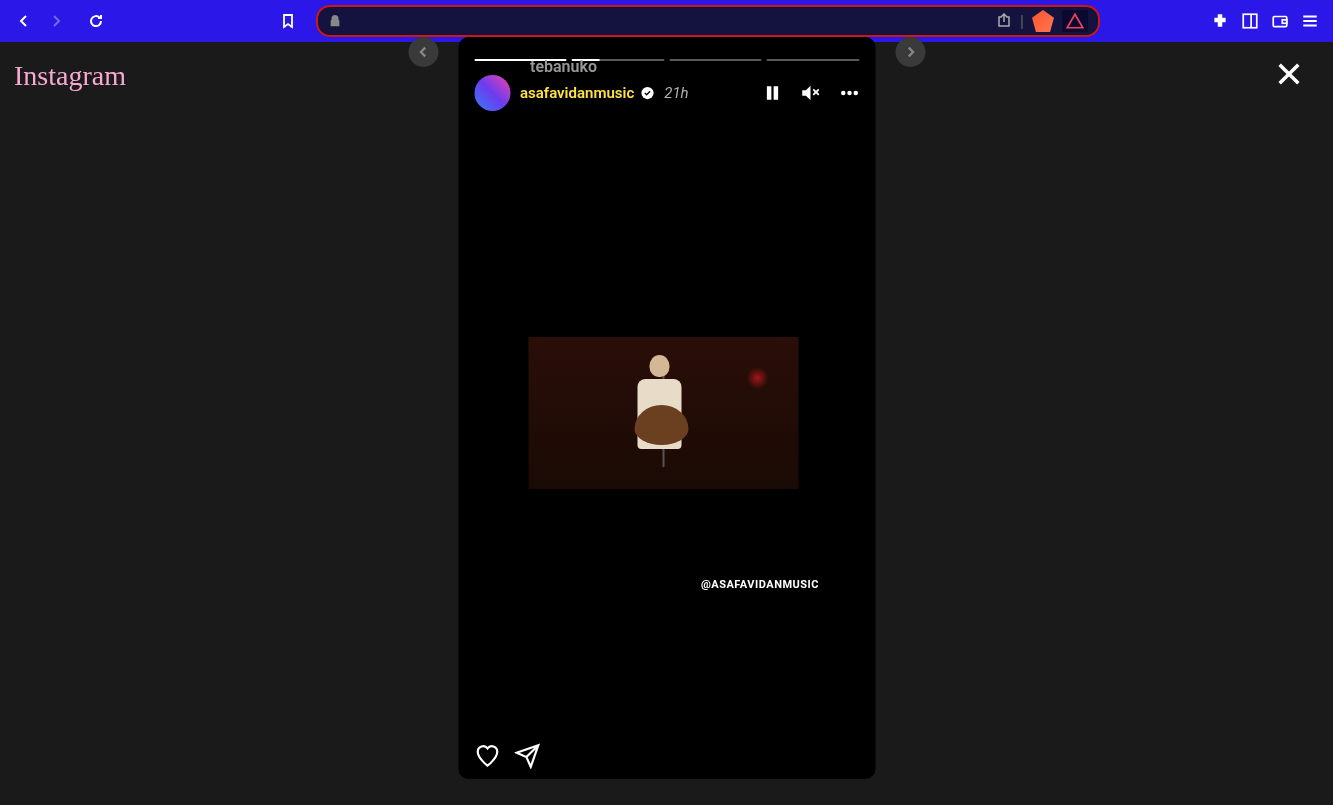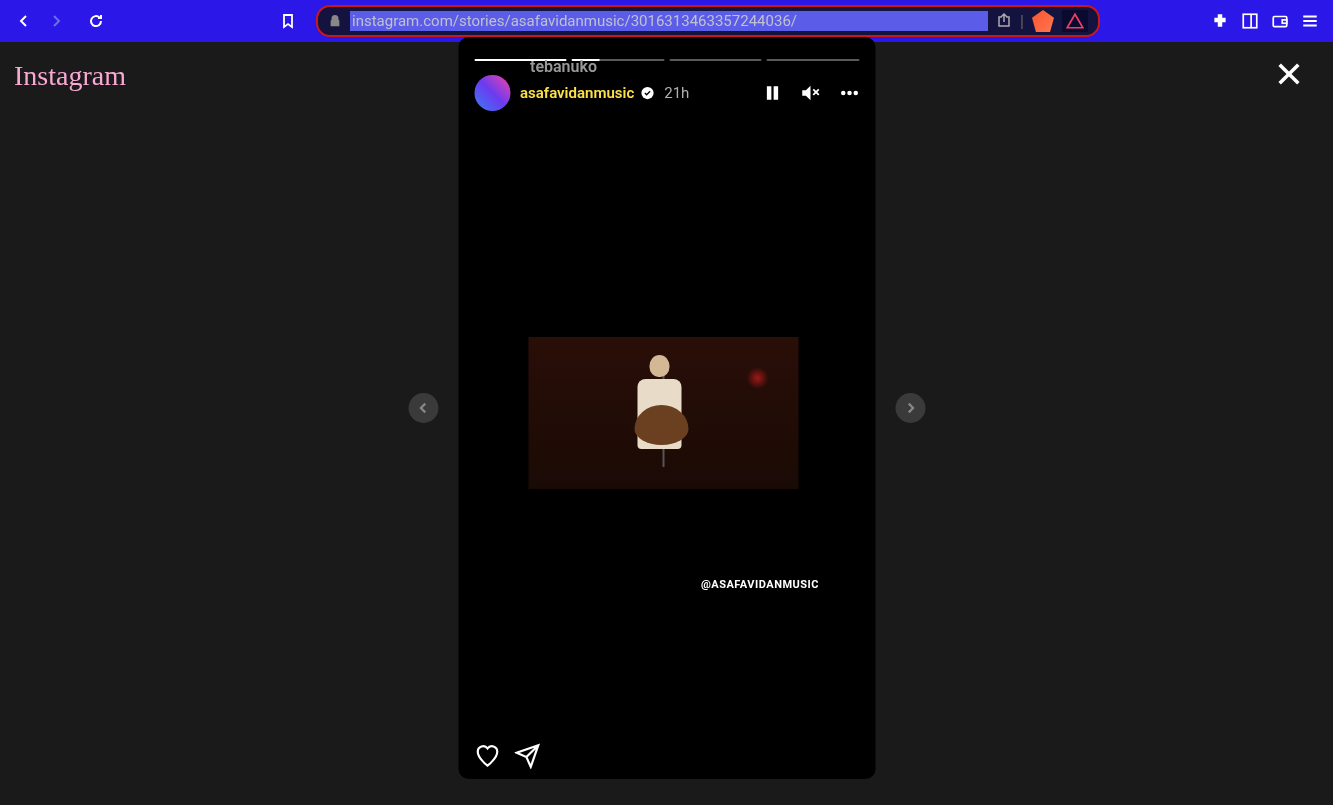--- a/index.html
+++ b/index.html
@@ -17,38 +17,38 @@
     .brave-icon { width: 22px; height: 22px; background: linear-gradient(135deg, #fb542b, #ff7654); clip-path: polygon(50% 0%, 100% 35%, 82% 100%, 18% 100%, 0% 35%); }
     .warning-tri { width: 26px; height: 22px; background: #0a0a30; display: flex; align-items: center; justify-content: center; }
     .warning-tri svg { width: 18px; height: 18px; }
     
     
     .content { position: relative; width: 100%; height: calc(100% - 42px); background: #1a1a1a; }
     .ig-logo { position: absolute; top: 18px; left: 14px; color: #f9a8d4; font-family: cursive; font-size: 28px; font-weight: 500; }
     .close-btn { position: absolute; top: 18px; right: 30px; width: 28px; height: 28px; cursor: pointer; }
     
     
-    .story-wrap { position: absolute; left: 50%; top: 48%; transform: translate(-50%, -50%); display: flex; align-items: center; gap: 20px; }
+    .story-wrap { position: absolute; left: 50%; top: 48%; transform: translate(-50%, -50%); display: flex; gap: 20px; }
     .nav-circle { width: 30px; height: 30px; border-radius: 50%; background: #3a3a3a; display: flex; align-items: center; justify-content: center; cursor: pointer; }
     .story-card { width: 417px; height: 742px; background: #000; border-radius: 10px; position: relative; overflow: hidden; }
     
     
     .progress-row { position: absolute; top: 22px; left: 16px; right: 16px; display: flex; gap: 5px; }
     .prog-seg { flex: 1; height: 2px; background: rgba(255,255,255,0.35); border-radius: 2px; overflow: hidden; }
     .prog-seg.filled { background: #fff; }
     .prog-seg .partial { height: 100%; width: 30%; background: #fff; }
     
     
     .story-header { position: absolute; top: 38px; left: 16px; right: 16px; display: flex; align-items: center; gap: 10px; }
     .avatar { width: 36px; height: 36px; border-radius: 50%; background: linear-gradient(45deg, #3a7cf5, #6b3bf0, #f542a8); }
     .user-block { display: flex; align-items: center; gap: 6px; flex: 1; }
     .overlay-name { position: absolute; color: #999; font-size: 16px; top: -18px; left: 56px; font-weight: 600; }
     .username { color: #fde047; font-size: 15px; font-weight: 600; }
     .verified { width: 14px; height: 14px; }
-    .timestamp { color: #b0b0b0; font-size: 15px; margin-left: 4px; }
+    .timestamp { color: #b0b0b0; font-size: 15px; margin-left: 4px; font-style: italic; }
     .header-ctrls { display: flex; align-items: center; gap: 18px; }
     
     
     .media-box { position: absolute; top: 300px; left: 70px; width: 270px; height: 152px; background: linear-gradient(180deg, #2a0e08 0%, #1a0a05 100%); }
     .performer { position: absolute; left: 96px; top: 18px; width: 70px; height: 120px; }
     .perf-head { width: 20px; height: 22px; background: #d4b896; border-radius: 50% 50% 45% 45%; margin: 0 auto; }
     .perf-body { width: 44px; height: 70px; background: #e8dcc8; margin: 2px auto 0; border-radius: 8px 8px 4px 4px; }
     .guitar { position: absolute; top: 50px; left: 10px; width: 54px; height: 40px; background: #6b4020; border-radius: 50% 50% 50% 50% / 60% 60% 40% 40%; }
     .mic-stand { position: absolute; left: 134px; top: 30px; width: 2px; height: 100px; background: #555; }
     .stage-glow { position: absolute; top: 30px; right: 30px; width: 22px; height: 22px; background: radial-gradient(circle, #a01818 0%, transparent 70%); }
@@ -84,21 +84,20 @@
   <div class="url-container">
     <div class="nav-btn bookmark-btn">
       <svg viewBox="0 0 16 16" fill="none" stroke="#fff" stroke-width="1.8">
           <path d="M4 2 L12 2 L12 14 L8 11 L4 14 Z"></path>
         </svg>
     </div>
     <div class="url-bar">
       <svg width="14" height="14" viewBox="0 0 16 16" fill="#888">
           <path d="M4 7 L4 5 A4 4 0 0 1 12 5 L12 7 M3 7 L13 7 L13 14 L3 14 Z"></path>
         </svg>
-      <span class="url-text">instagram.com/stories/asafavidanmusic/3016313463357244036/</span>
       <svg width="16" height="16" viewBox="0 0 16 16" fill="none" stroke="#aaa" stroke-width="1.5" style="margin-left:auto">
           <path d="M10 4 L13 4 L13 13 L3 13 L3 4 L6 4 M8 1 L8 9 M5 4 L8 1 L11 4"></path>
         </svg>
       <span style="color:#666">|</span>
       <div class="brave-icon"></div>
       <div class="warning-tri">
         <svg viewBox="0 0 16 16">
             <path d="M8 2 L15 14 L1 14 Z" fill="none" stroke="#f04060" stroke-width="1.5"></path>
           </svg>
       </div>

